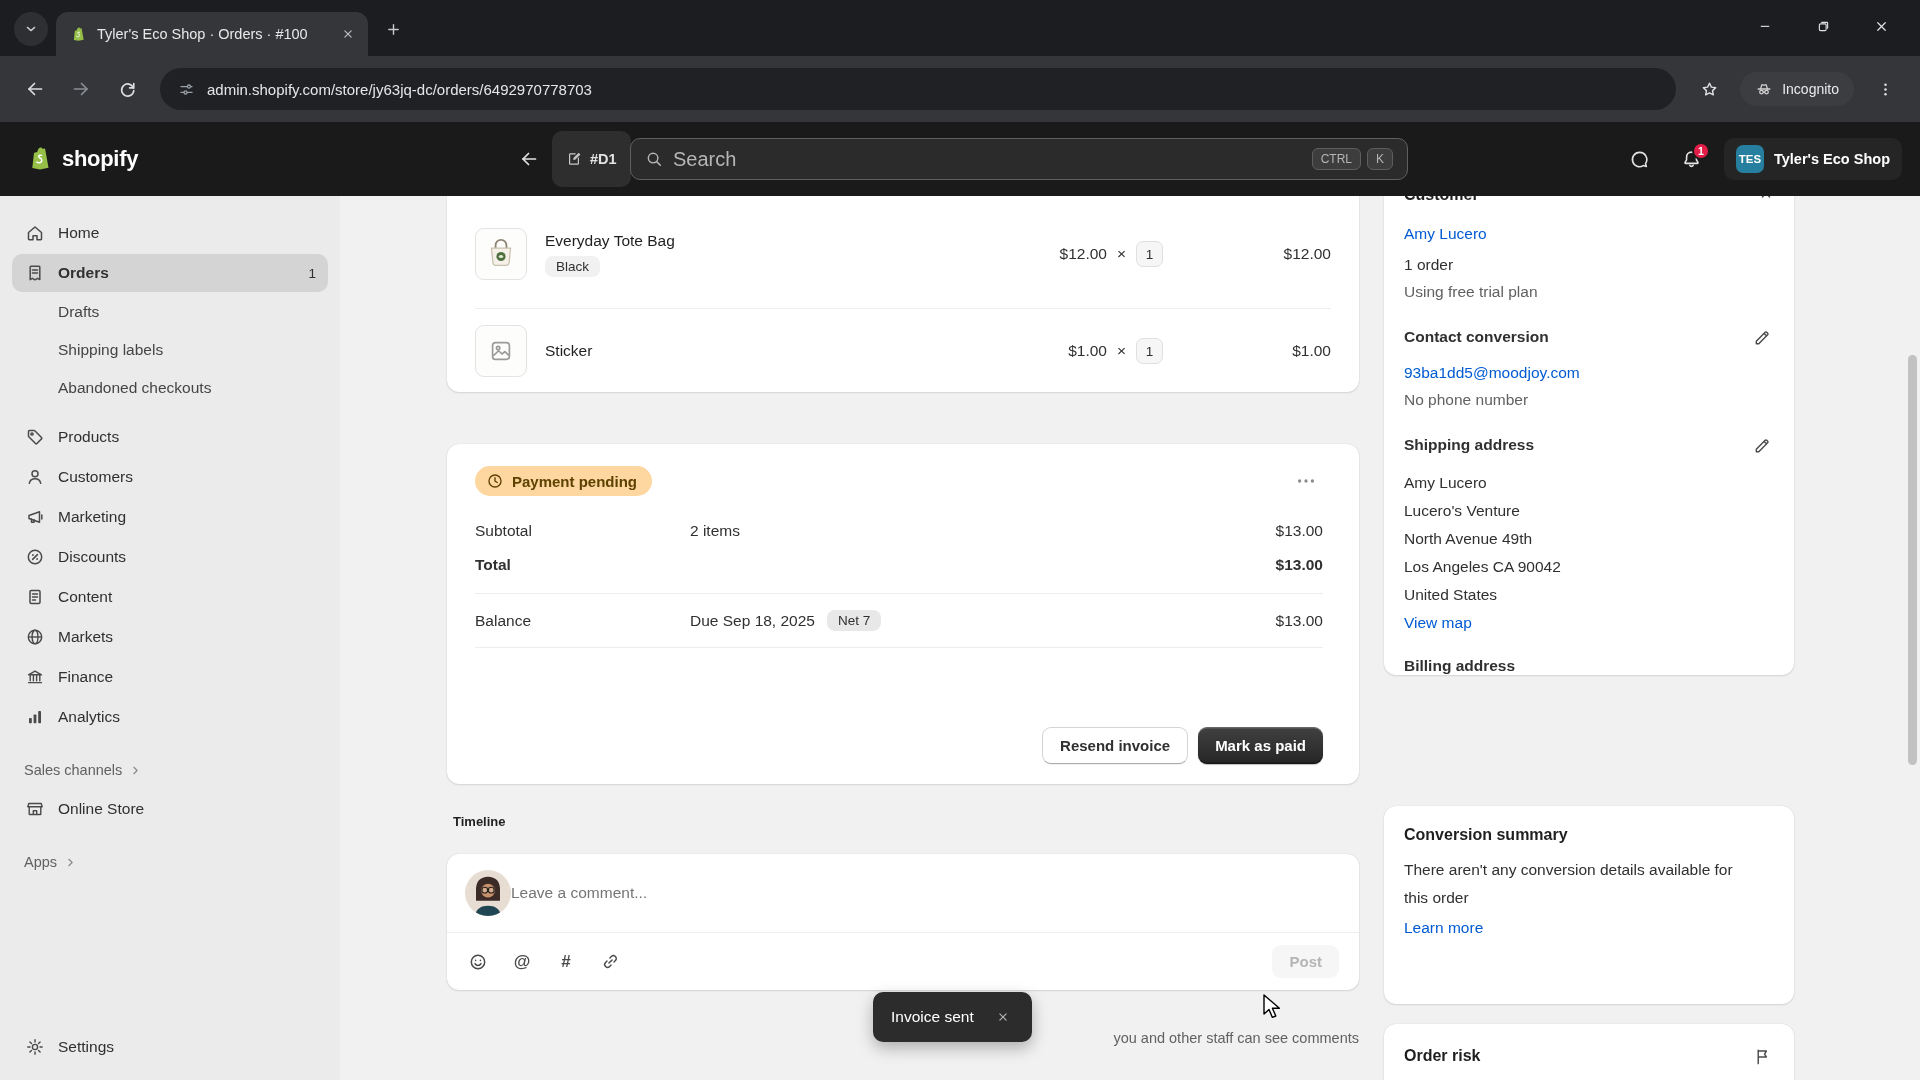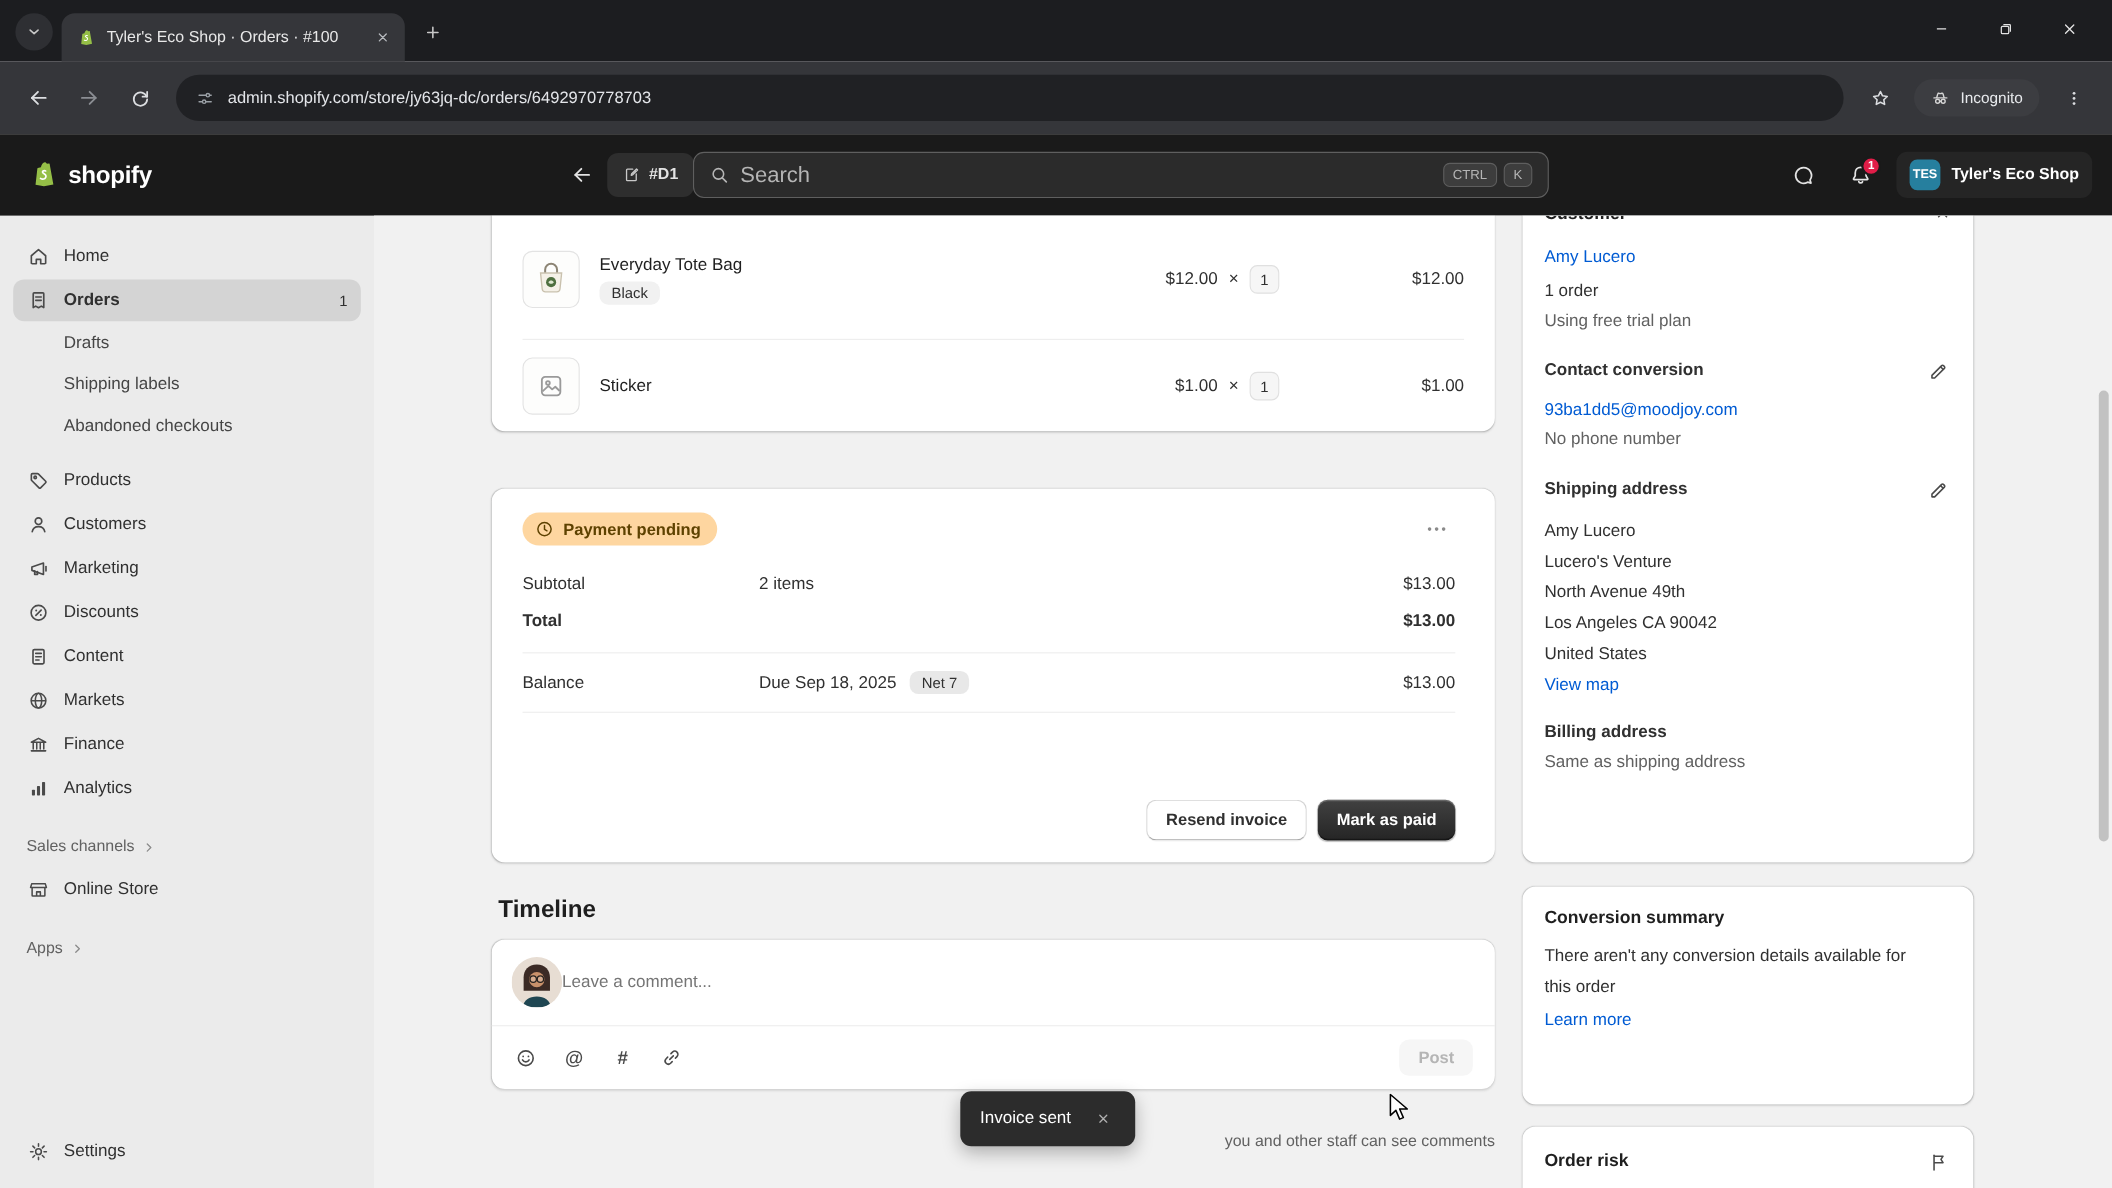--- a/index.html
+++ b/index.html
@@ -29,21 +29,21 @@
   .url { font-size:15px; color:#e4e6ea; }
   .incog { display:flex; align-items:center; gap:9px; background:#3c3d41; border-radius:17px; height:34px; padding:0 15px; color:#e8eaed; font-size:14px; margin:0 6px; }
   .incogic { display:flex; color:#d5d5d5; }
 
   
   .shopbar { height:74px; background:#1a1a1a; position:relative; flex:0 0 auto; color:#e3e3e3; }
   .logo { position:absolute; left:26px; top:50%; transform:translateY(-50%); display:flex; align-items:center; gap:8px; }
   .logotext { font-size:22px; font-weight:700; color:#fff; letter-spacing:-0.3px; }
   .ordernav { position:absolute; left:512px; top:50%; transform:translateY(-50%); display:flex; align-items:center; gap:6px; }
   .hback { width:34px; height:34px; color:#e3e3e3; }
-  .orderchip { display:flex; align-items:center; gap:8px; background:#2e2e2e; height:40px; padding:12px 14px; border-radius:10px; font-size:14.5px; font-weight:700; color:#e3e3e3; }
+  .orderchip { display:flex; align-items:center; gap:8px; background:#2e2e2e; height:56px; padding:12px 14px; border-radius:10px; font-size:14.5px; font-weight:700; color:#e3e3e3; }
   .chipic { display:flex; color:#c9c9c9; }
   .searchbox { position:absolute; left:630px; top:50%; transform:translateY(-50%); width:778px; height:42px; background:#2b2b2b; border:1px solid #5f5f5f; border-radius:10px; display:flex; align-items:center; gap:10px; padding:0 14px; cursor:text; }
   .searchic { display:flex; color:#b5b5b5; }
   .searchph { flex:1; color:#b5b5b5; font-size:20px; }
   .keys { display:flex; gap:6px; }
   .key { background:#3d3d3d; border:1px solid #5e5e5e; color:#b5b5b5; font-size:12px; padding:3px 8px; border-radius:6px; }
   .shopright { position:absolute; right:18px; top:50%; transform:translateY(-50%); display:flex; align-items:center; gap:14px; }
   .hicon { width:38px; height:38px; border-radius:10px; color:#e3e3e3; position:relative; }
   .nbadge { position:absolute; top:2px; right:0; min-width:18px; height:18px; background:#e11d48; border:2px solid #1a1a1a; border-radius:10px; color:#fff; font-size:10.5px; font-weight:700; display:flex; align-items:center; justify-content:center; padding:0 3px; }
   .storechip { display:flex; align-items:center; gap:10px; background:#252525; border-radius:10px; height:42px; padding:0 12px; cursor:pointer; }
@@ -89,38 +89,38 @@
   .pay-row .plabel { width:215px; flex:0 0 auto; }
   .pay-row .pdetail { flex:1; display:flex; align-items:center; gap:12px; }
   .pay-row.total { font-weight:700; height:36px; }
   .pay-div { border-top:1px solid #ededed; margin:10px 0; }
   .net-chip { background:#e8e8e8; border-radius:8px; padding:3px 11px; font-size:13.5px; font-weight:400; }
   .pay-actions { display:flex; justify-content:flex-end; gap:10px; margin-top:auto; }
   .btn-sec { background:#fff; border:1px solid #d4d4d4; border-bottom-color:#ababab; border-radius:9px; padding:9px 17px; font-size:15px; font-weight:600; color:#303030; box-shadow:0 1px 0 rgba(0,0,0,.05); }
   .btn-pri { background:linear-gradient(180deg,#414141,#252525); border-radius:9px; padding:10px 17px; font-size:15px; font-weight:600; color:#fff; box-shadow:inset 0 1.5px 0 rgba(255,255,255,.2), inset 0 -1.5px 0 rgba(0,0,0,.4), 0 1px 1px rgba(0,0,0,.25); }
 
   
-  .tl-head { position:absolute; left:113px; top:618px; font-size:22px; font-weight:700; color:#1f1f1f; }
+  .tl-head { position:absolute; left:113px; top:618px; font-size:13px; font-weight:700; color:#1f1f1f; }
   .comment-card { left:107px; top:658px; width:912px; }
   .comment-row { display:flex; align-items:center; padding:16px 18px; }
   .avatar { width:46px; height:46px; border-radius:50%; overflow:hidden; flex:0 0 auto; }
   .comment-input { flex:1; font-size:15.5px; color:#757575; cursor:text; }
   .comment-tools { border-top:1px solid #ededed; display:flex; align-items:center; gap:22px; padding:12px 20px; }
   .tool-ic { color:#4a4a4a; width:22px; height:22px; }
   .glyph-ic { font-size:17px; font-weight:700; color:#4a4a4a; }
   .post-btn { margin-left:auto; background:#f6f6f6; color:#b5b5b5; border-radius:9px; padding:8px 17px; font-size:15px; font-weight:600; cursor:default; }
   .visibility-note { position:absolute; top:834px; left:107px; width:912px; text-align:right; font-size:14.5px; color:#616161; }
 
   .toast { position:absolute; left:533px; top:796px; height:50px; background:#2c2c2c; border-radius:10px; display:flex; align-items:center; gap:18px; padding:0 18px; color:#fff; font-size:15.5px; box-shadow:0 6px 16px rgba(0,0,0,.28); z-index:5; }
   .toast-close { color:#b0b0b0; width:22px; height:22px; }
   .cursor { position:absolute; left:922px; top:798px; z-index:9; pointer-events:none; }
   .scroll-thumb { position:absolute; right:3px; top:159px; width:9px; height:410px; border-radius:5px; background:#c2c2c2; cursor:pointer; z-index:6; }
 
   
-  .cust-card { left:1044px; top:0; width:410px; height:588px; border-radius:0 0 12px 12px; padding:0 20px; overflow:hidden; }
+  .cust-card { left:1044px; top:0; width:410px; height:479px; border-radius:0 0 12px 12px; padding:0 20px; overflow:hidden; }
   .cust-top { height:13px; overflow:hidden; position:relative; }
   .cust-top-in { display:flex; justify-content:space-between; align-items:center; transform:translateY(-10px); font-size:16px; font-weight:700; color:#1f1f1f; }
   .link { color:#005bd3; font-size:15.5px; cursor:pointer; }
   .cust-name { margin-top:16px; }
   .cust-sub { margin-top:13px; font-size:15.5px; color:#303030; }
   .cust-muted { margin-top:9px; font-size:15.5px; color:#616161; }
   .sec-head { margin-top:24px; display:flex; justify-content:space-between; align-items:center; font-size:15.5px; font-weight:700; color:#303030; }
   .pencil-btn { color:#4a4a4a; width:24px; height:24px; }
   .addr { margin-top:12px; font-size:15.5px; line-height:28px; color:#303030; }
   .conv-card { left:1044px; top:610px; width:410px; height:198px; padding:20px; }

